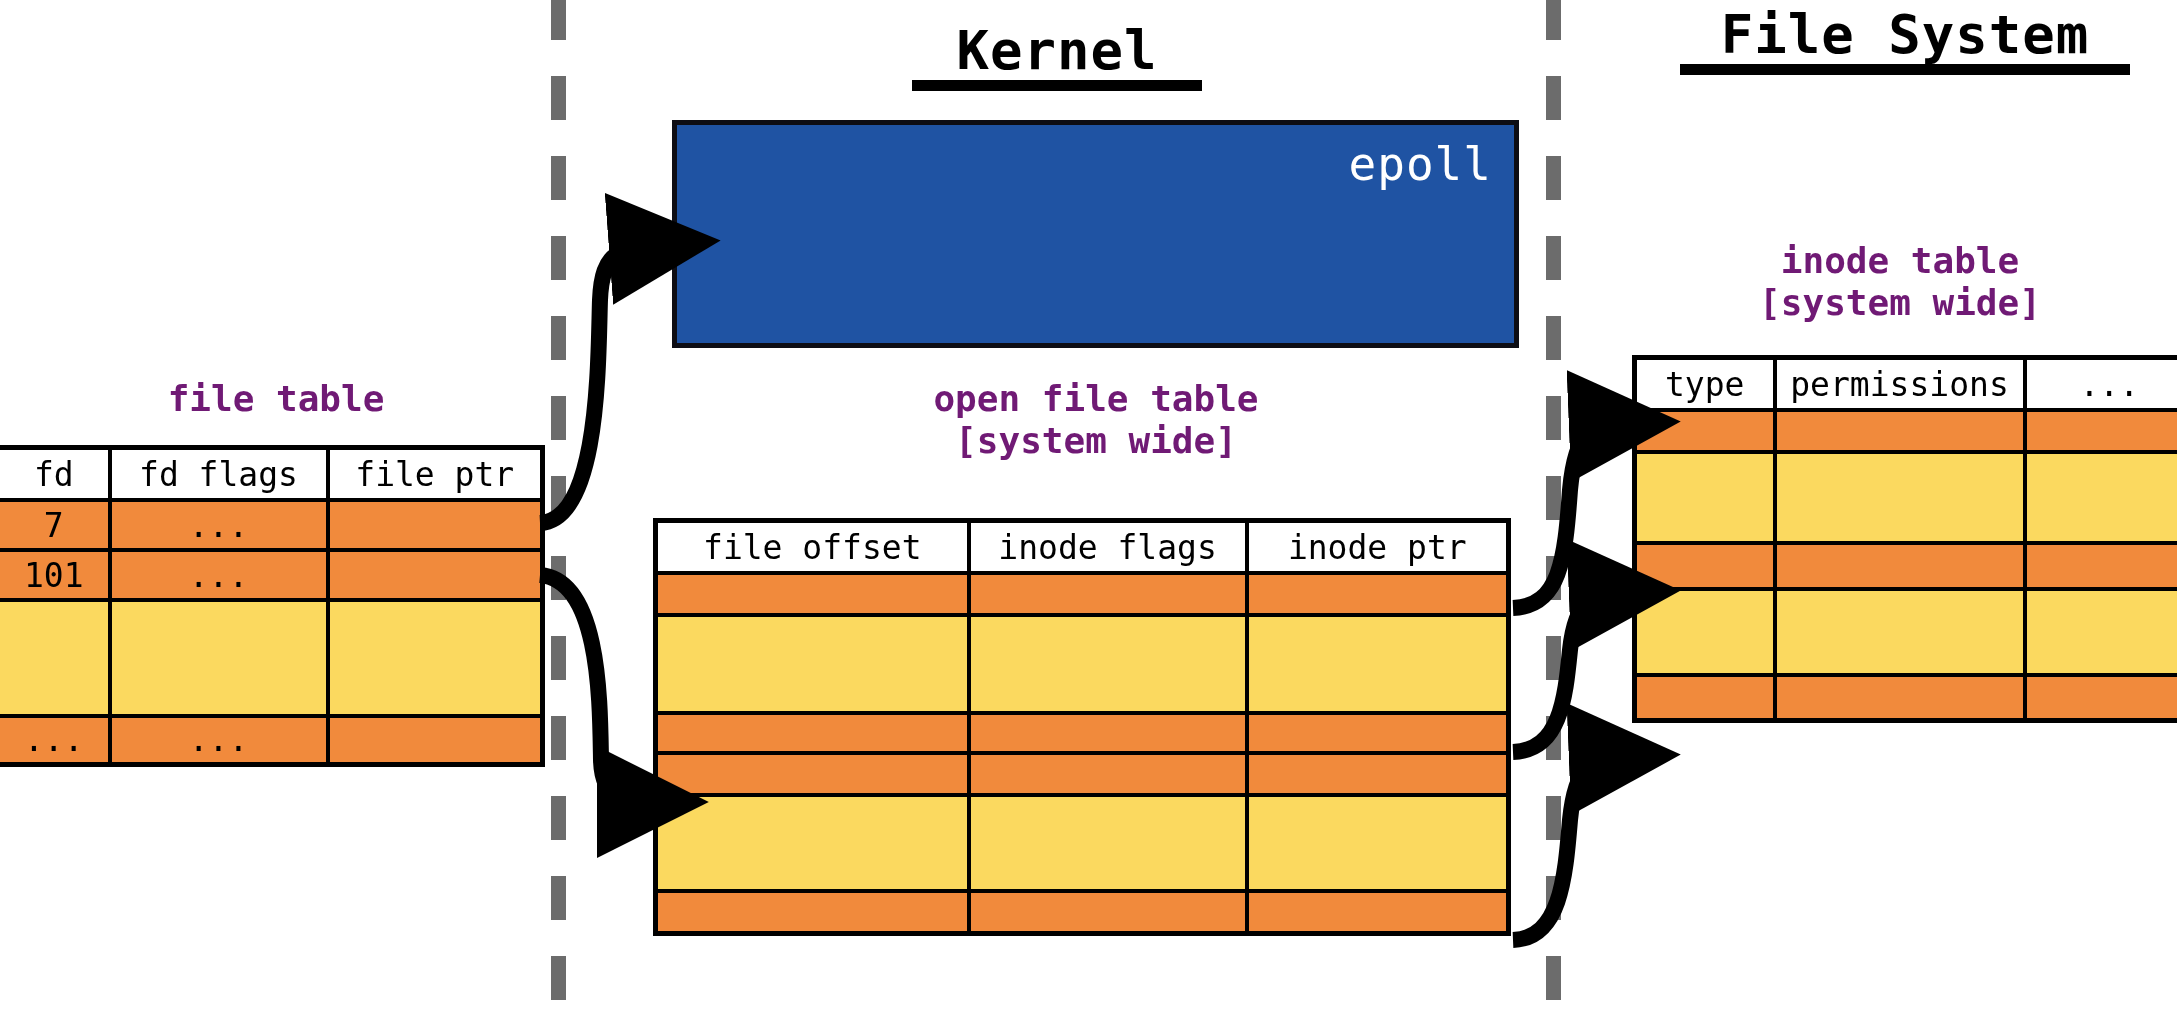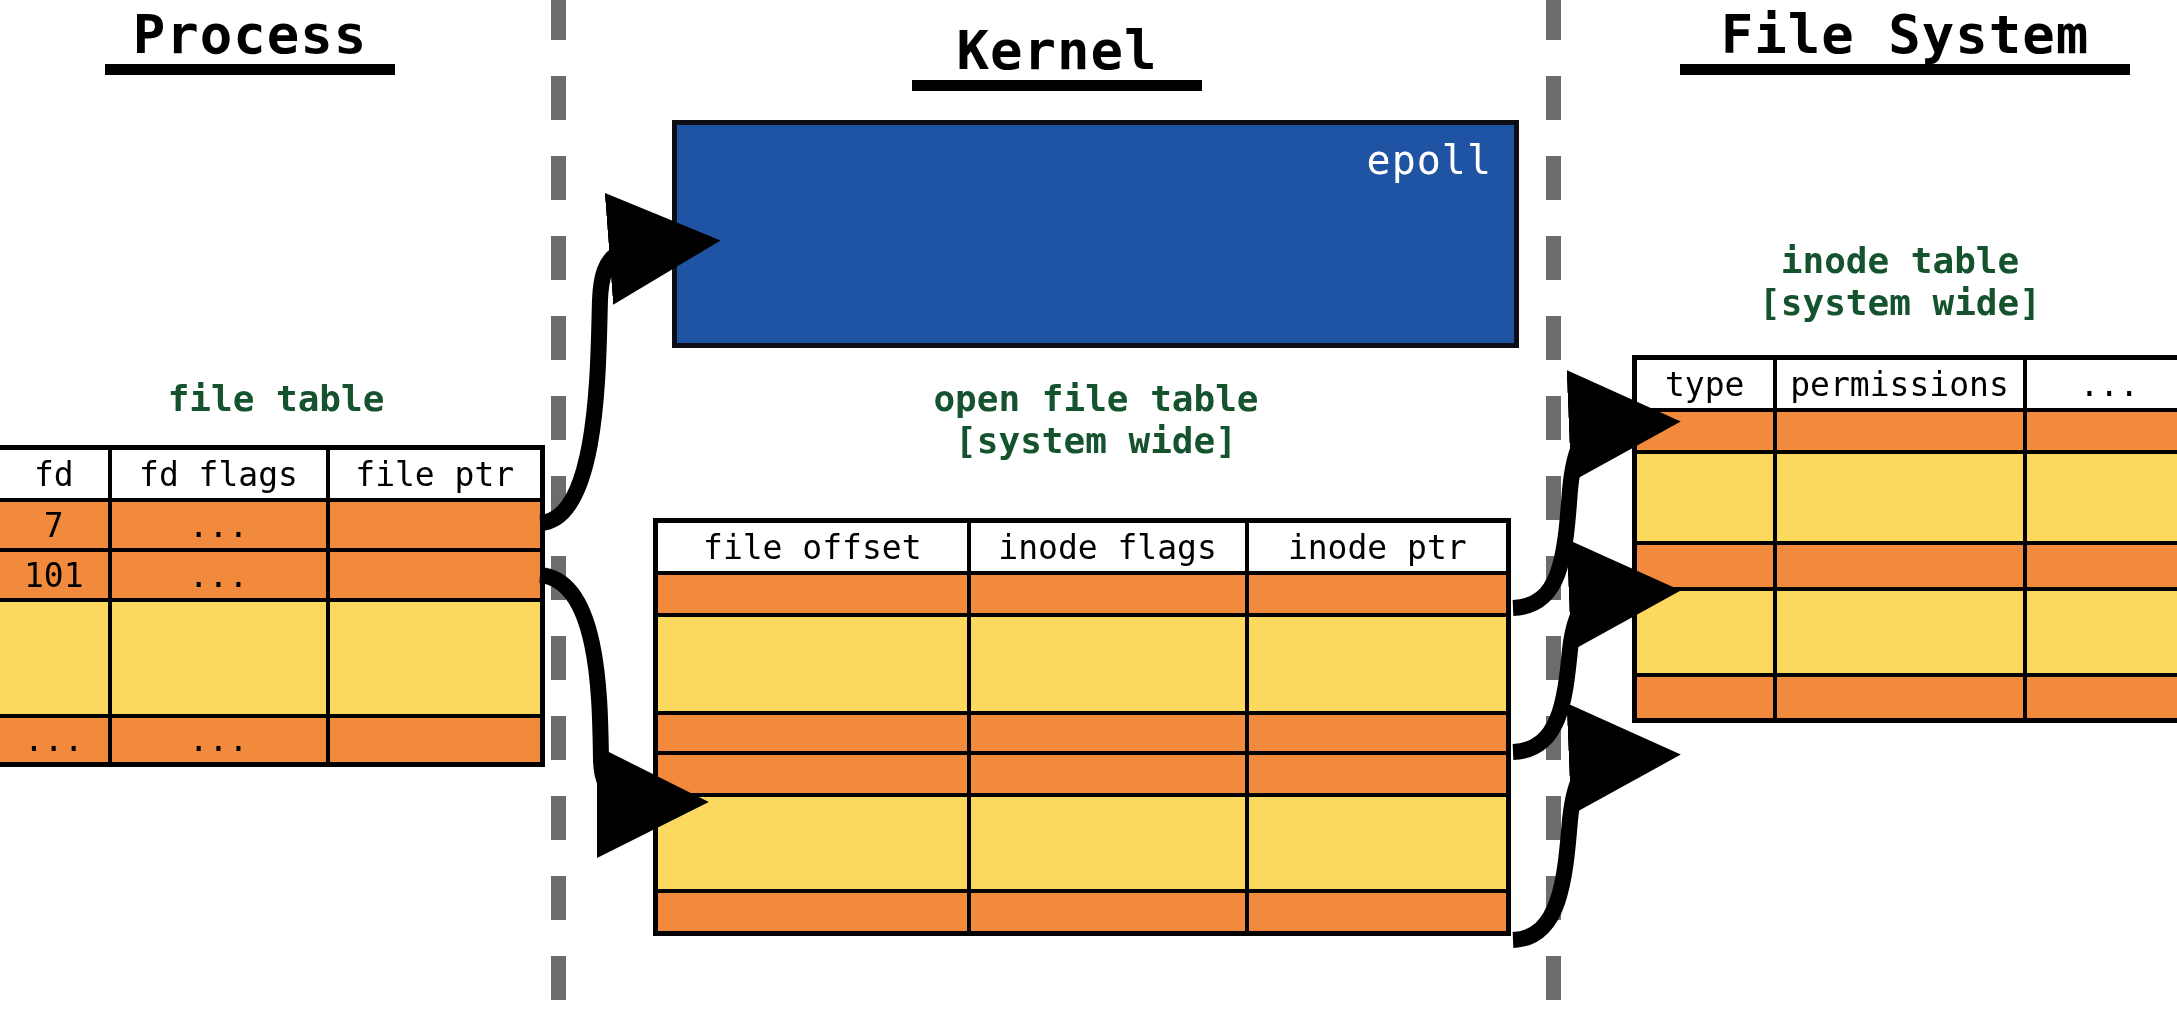--- a/index.html
+++ b/index.html
@@ -45,21 +45,21 @@
     background-size: 15px 80px;
     background-repeat: repeat-y;
   }
 
   
   .table-title {
     position: absolute;
     font-family: "DejaVu Sans Mono", "Liberation Mono", monospace;
     font-weight: bold;
     font-size: 36px;
-    color: #14532d;
+    color: #701a75;
     text-align: center;
     white-space: pre-line;
     line-height: 1.18;
     letter-spacing: 0px;
   }
 
   
   .dtable {
     position: absolute;
     border-collapse: collapse;
@@ -92,40 +92,39 @@
     background: #1f53a3;
     border: 5px solid #0d0d14;
     box-sizing: border-box;
   }
   .epoll-label {
     position: absolute;
     right: 22px;
     top: 12px;
     color: #ffffff;
     font-family: "DejaVu Sans Mono", "Liberation Mono", monospace;
-    font-size: 40px;
+    font-size: 46px;
     letter-spacing: 1px;
   }
 
   
   #arrows {
     position: absolute;
     left: 0;
     top: 0;
     width: 2177px;
     height: 1023px;
     pointer-events: none;
   }
 </style>
 </head>
 <body>
 
 <div id="canvas">
 
-  <div class="section-heading" style="left:105px; top:8px; width:290px;">Process</div>
 
   <div class="section-heading" style="left:912px; top:24px; width:290px;">Kernel</div>
 
   <div class="section-heading" style="left:1680px; top:8px; width:450px;">File System</div>
 
   <div class="divider" style="left:551px;"></div>
   <div class="divider" style="left:1546px;"></div>
 
   <div class="epoll-box" style="left:672px; top:120px; width:847px; height:228px;">
     <span class="epoll-label">epoll</span>

